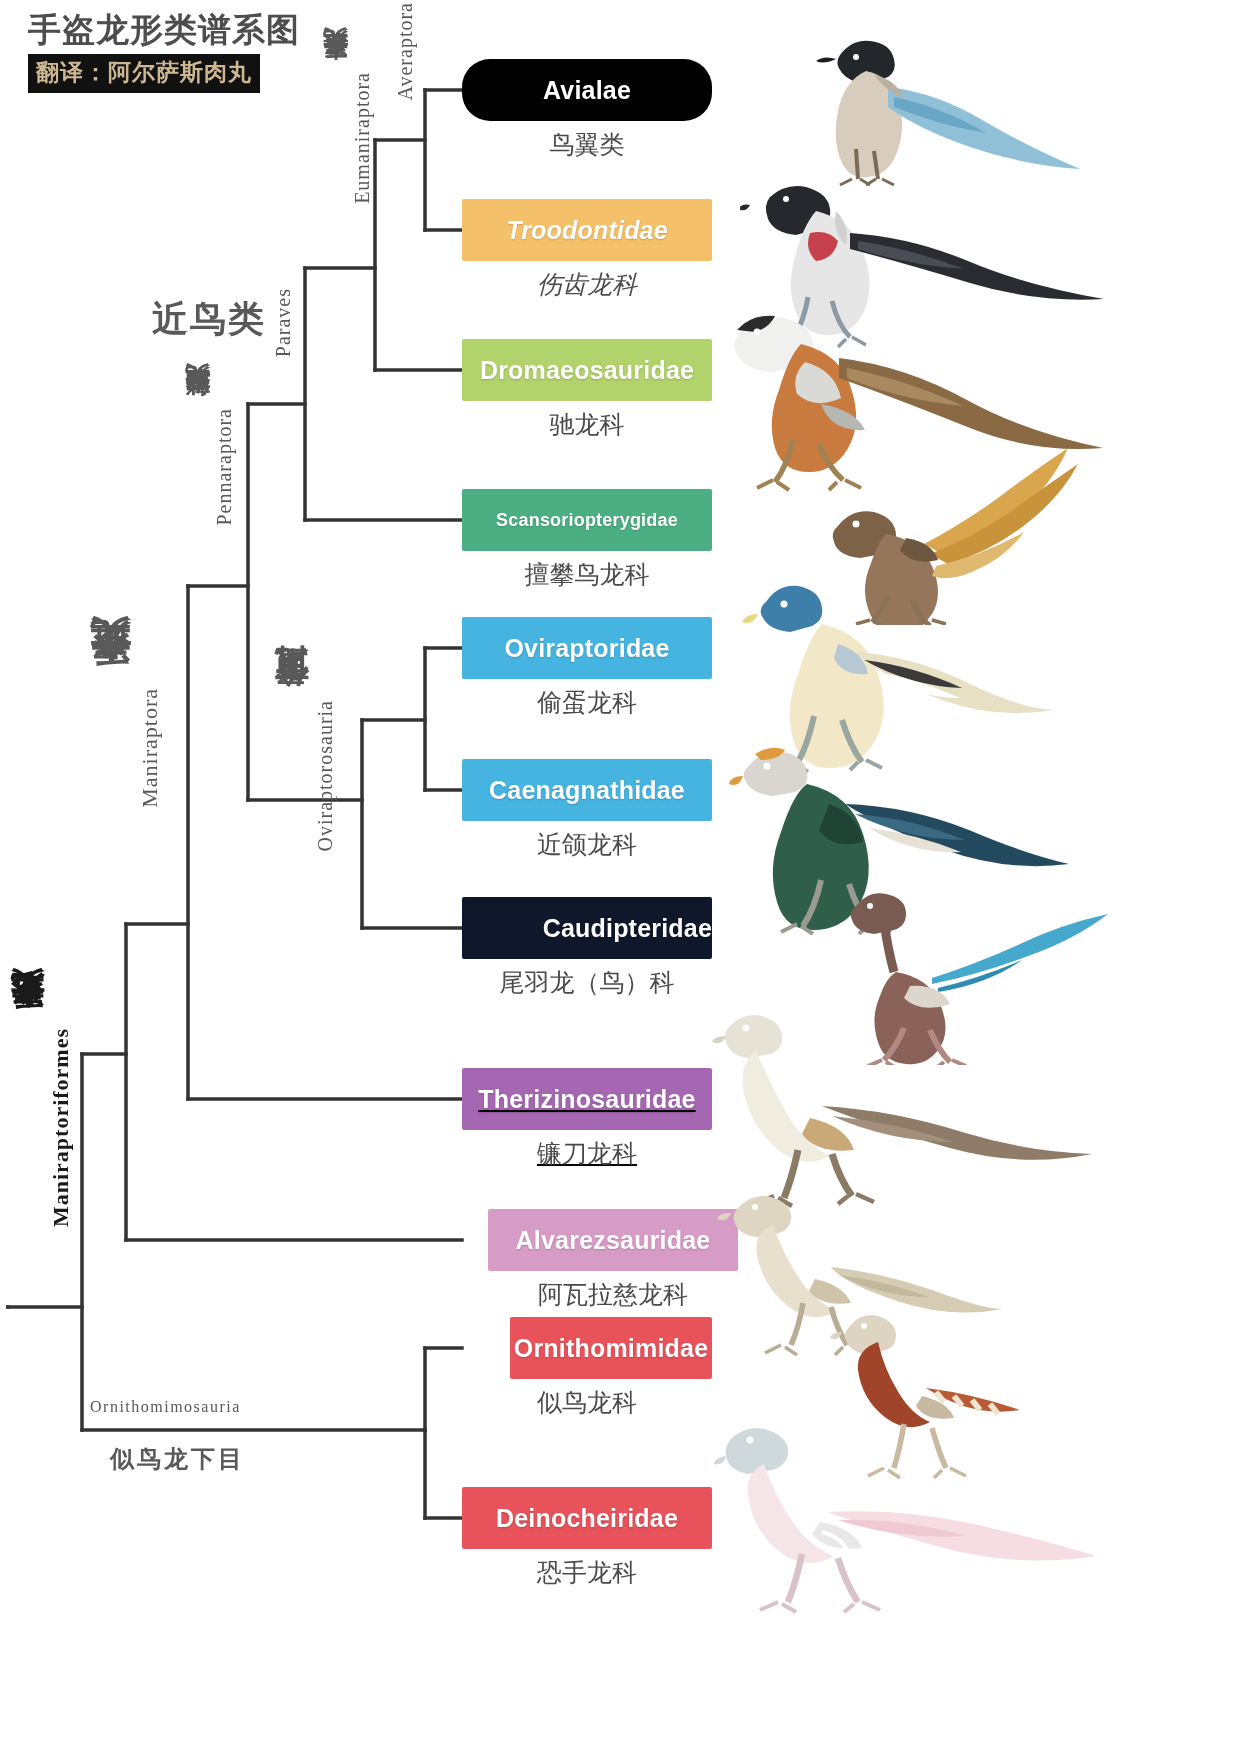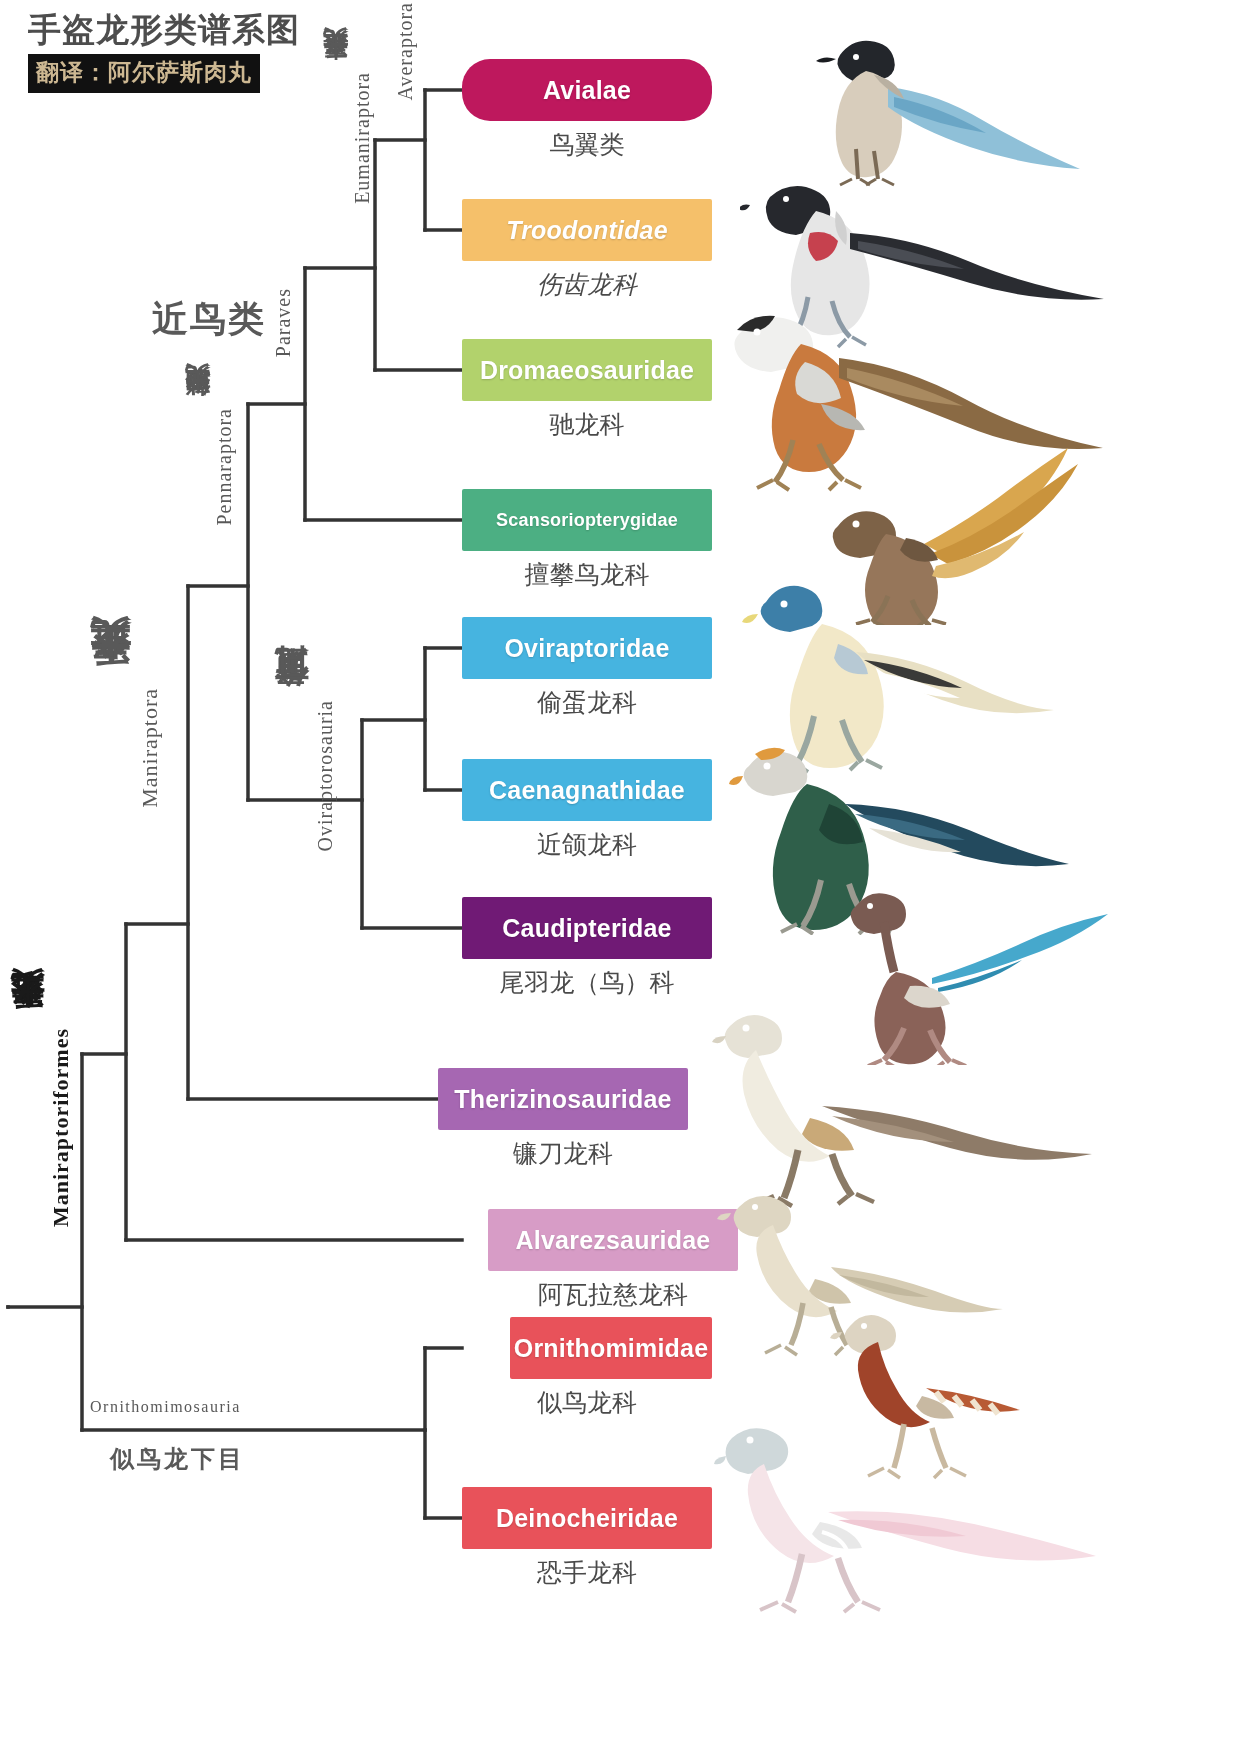--- a/index.html
+++ b/index.html
@@ -151,21 +151,21 @@
   </div>
 
   <div class="clade" style="left:90px;top:1398px;">
     <span class="clade-latin" style="font-size:16px;letter-spacing:1.5px;">Ornithomimosauria</span>
   </div>
   <div class="clade" style="left:110px;top:1443px;">
     <span class="clade-cn" style="font-size:24px;letter-spacing:3px;">似鸟龙下目</span>
   </div>
 
   <div class="taxon" style="left:462px;top:59px;width:250px;">
-    <div class="taxon-box" style="background:#be185d;border-radius:28px;">
+    <div class="taxon-box" style="background:#000000;border-radius:28px;">
       <span class="taxon-latin">Avialae</span>
     </div>
     <div class="taxon-cn">鸟翼类</div>
   </div>
 
   <div class="taxon" style="left:462px;top:199px;width:250px;font-style:italic;">
     <div class="taxon-box" style="background:#f5c06a;">
       <span class="taxon-latin">Troodontidae</span>
     </div>
     <div class="taxon-cn">伤齿龙科</div>
@@ -193,27 +193,27 @@
   </div>
 
   <div class="taxon" style="left:462px;top:759px;width:250px;">
     <div class="taxon-box" style="background:#46b4e0;">
       <span class="taxon-latin">Caenagnathidae</span>
     </div>
     <div class="taxon-cn">近颌龙科</div>
   </div>
 
   <div class="taxon" style="left:462px;top:897px;width:250px;">
-    <div class="taxon-box" style="background:#701a75;">
+    <div class="taxon-box" style="background:#0f172a;justify-content:flex-end;">
       <span class="taxon-latin">Caudipteridae</span>
     </div>
     <div class="taxon-cn">尾羽龙（鸟）科</div>
   </div>
 
-  <div class="taxon" style="left:438px;top:1068px;width:250px;">
+  <div class="taxon" style="left:462px;top:1068px;width:250px;text-decoration:underline;">
     <div class="taxon-box" style="background:#a667b2;">
       <span class="taxon-latin">Therizinosauridae</span>
     </div>
     <div class="taxon-cn">镰刀龙科</div>
   </div>
 
   <div class="taxon" style="left:488px;top:1209px;width:250px;">
     <div class="taxon-box" style="background:#d79cc6;">
       <span class="taxon-latin">Alvarezsauridae</span>
     </div>

